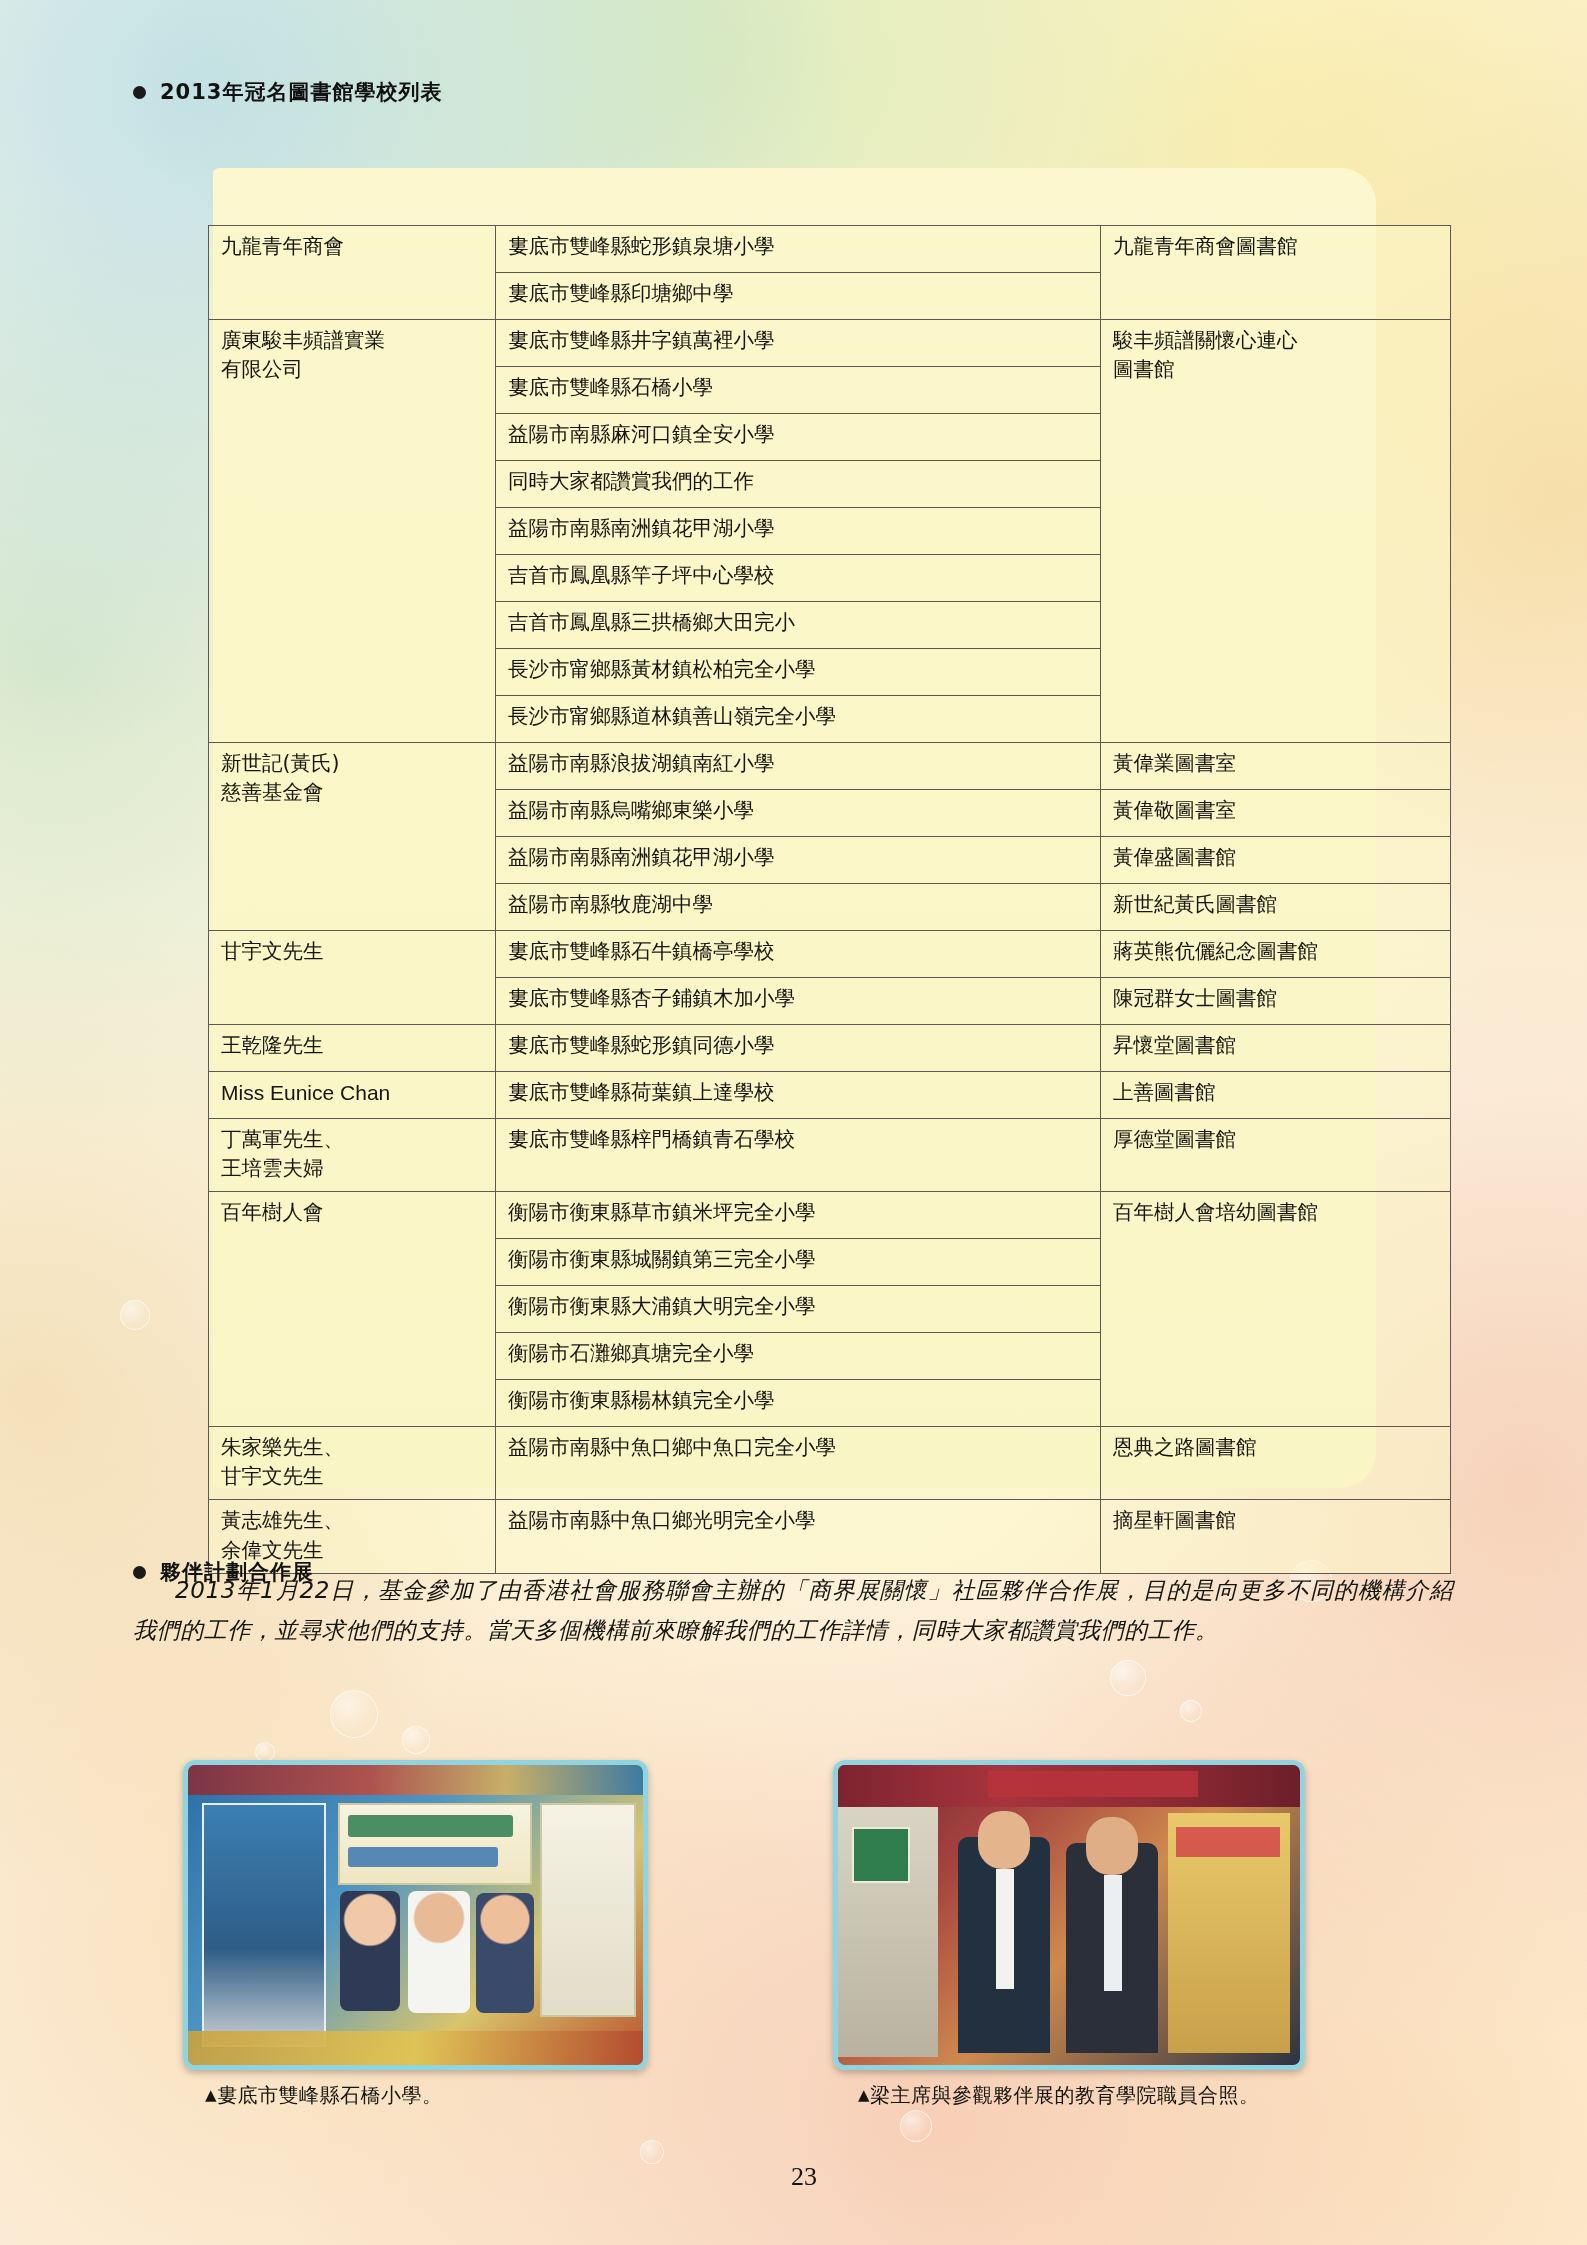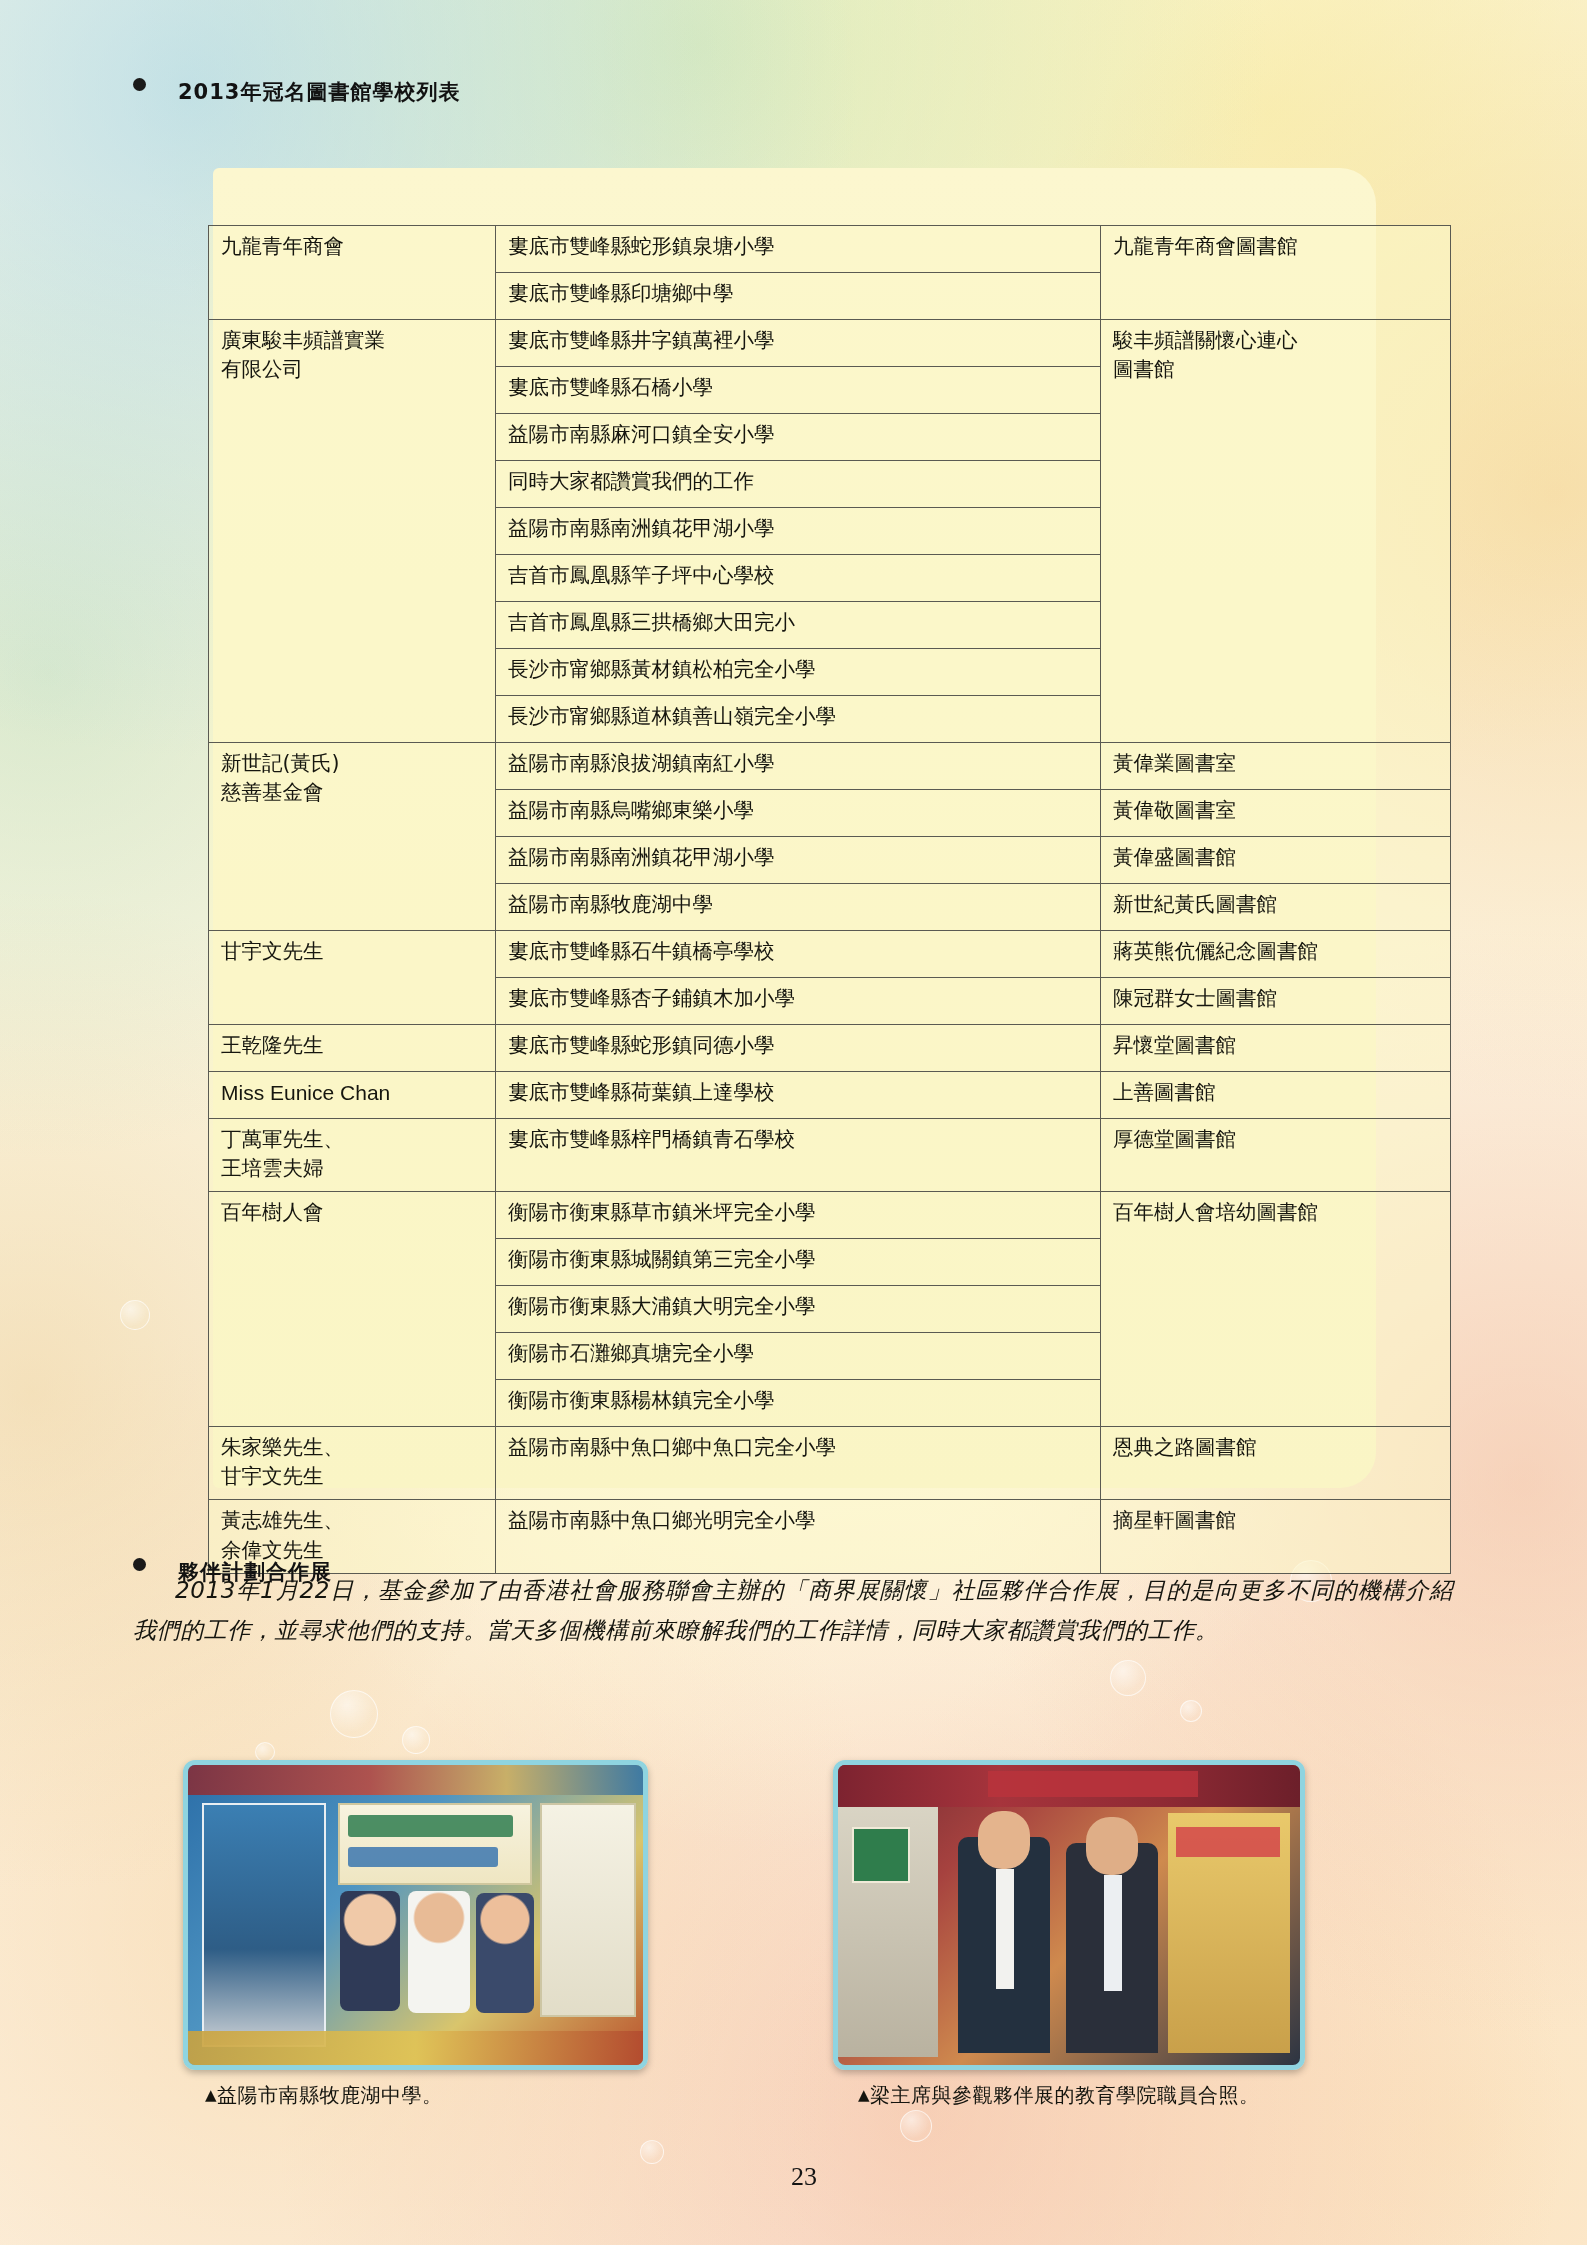--- a/index.html
+++ b/index.html
@@ -42,21 +42,22 @@
     position: absolute;
     border-radius: 50%;
     border: 1px solid rgba(255,255,255,0.65);
     background: radial-gradient(circle at 35% 30%, rgba(255,255,255,0.55), rgba(255,255,255,0.04) 65%);
   }
 
   
   .section-head {
     position: absolute;
     display: flex;
-    gap: 32px;
+    align-items: center;
+    gap: 14px;
   }
   .bullet-dot {
     width: 13px;
     height: 13px;
     border-radius: 50%;
     background: #1a1a1a;
     flex: none;
   }
   .section-title {
     font-family: "DejaVu Sans", "Liberation Sans", sans-serif;
@@ -347,16 +348,16 @@
     <div class="ph-band" style="left:338px;top:62px;width:104px;height:30px;background:#d4474a;opacity:.85;"></div>
     <div class="ph-band" style="left:120px;top:72px;width:92px;height:216px;background:linear-gradient(180deg,#23303f 0 100%);border-radius:10px 10px 0 0;"></div>
     <div class="ph-band" style="left:140px;top:46px;width:52px;height:58px;background:#e4b48d;border-radius:24px;"></div>
     <div class="ph-band" style="left:158px;top:104px;width:18px;height:120px;background:#f2f2ef;"></div>
     <div class="ph-band" style="left:228px;top:78px;width:92px;height:210px;background:linear-gradient(180deg,#2a2f3a 0 100%);border-radius:10px 10px 0 0;"></div>
     <div class="ph-band" style="left:248px;top:52px;width:52px;height:58px;background:#dfae87;border-radius:24px;"></div>
     <div class="ph-band" style="left:266px;top:110px;width:18px;height:116px;background:#eceff2;"></div>
   </div>
 </div>
 
-<div class="caption cap-1"><span class="tri">▲</span><span>益陽市南縣牧鹿湖中學。</span></div>
+<div class="caption cap-1"><span class="tri">▲</span><span>婁底市雙峰縣石橋小學。</span></div>
 <div class="caption cap-2"><span class="tri">▲</span><span>梁主席與參觀夥伴展的教育學院職員合照。</span></div>
 
 <div class="page-no">23</div>
 
 </body></html>

